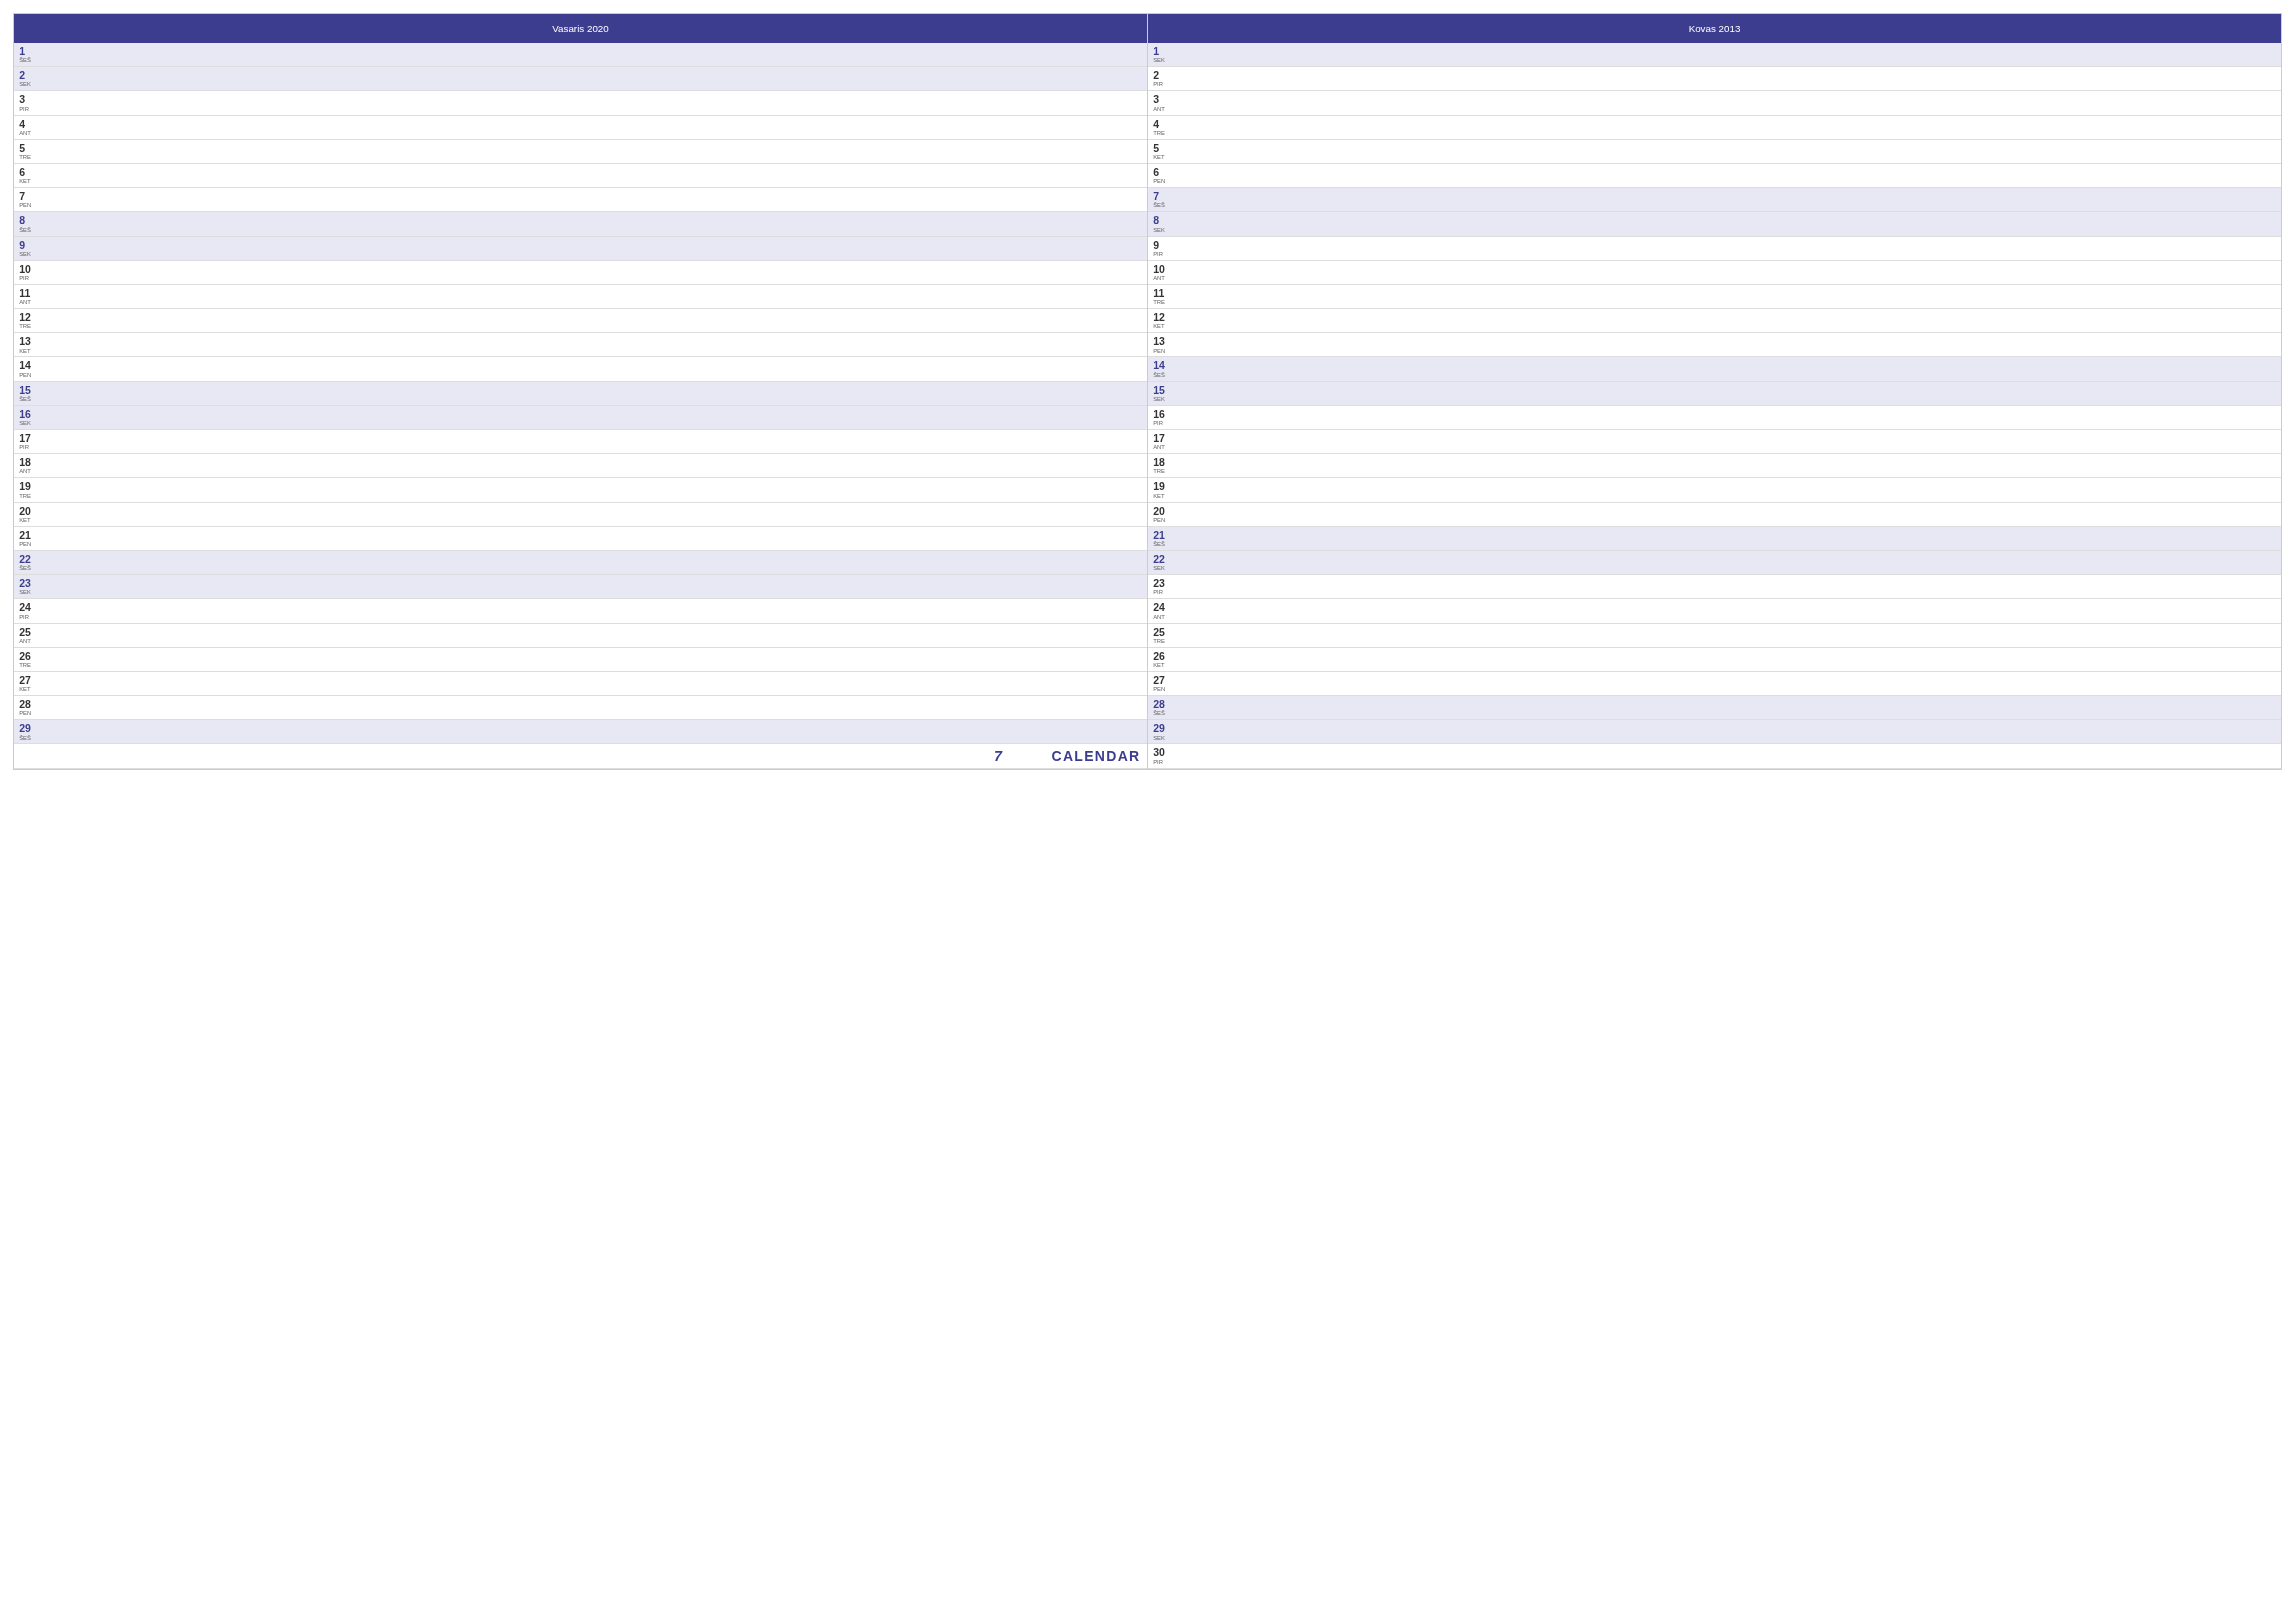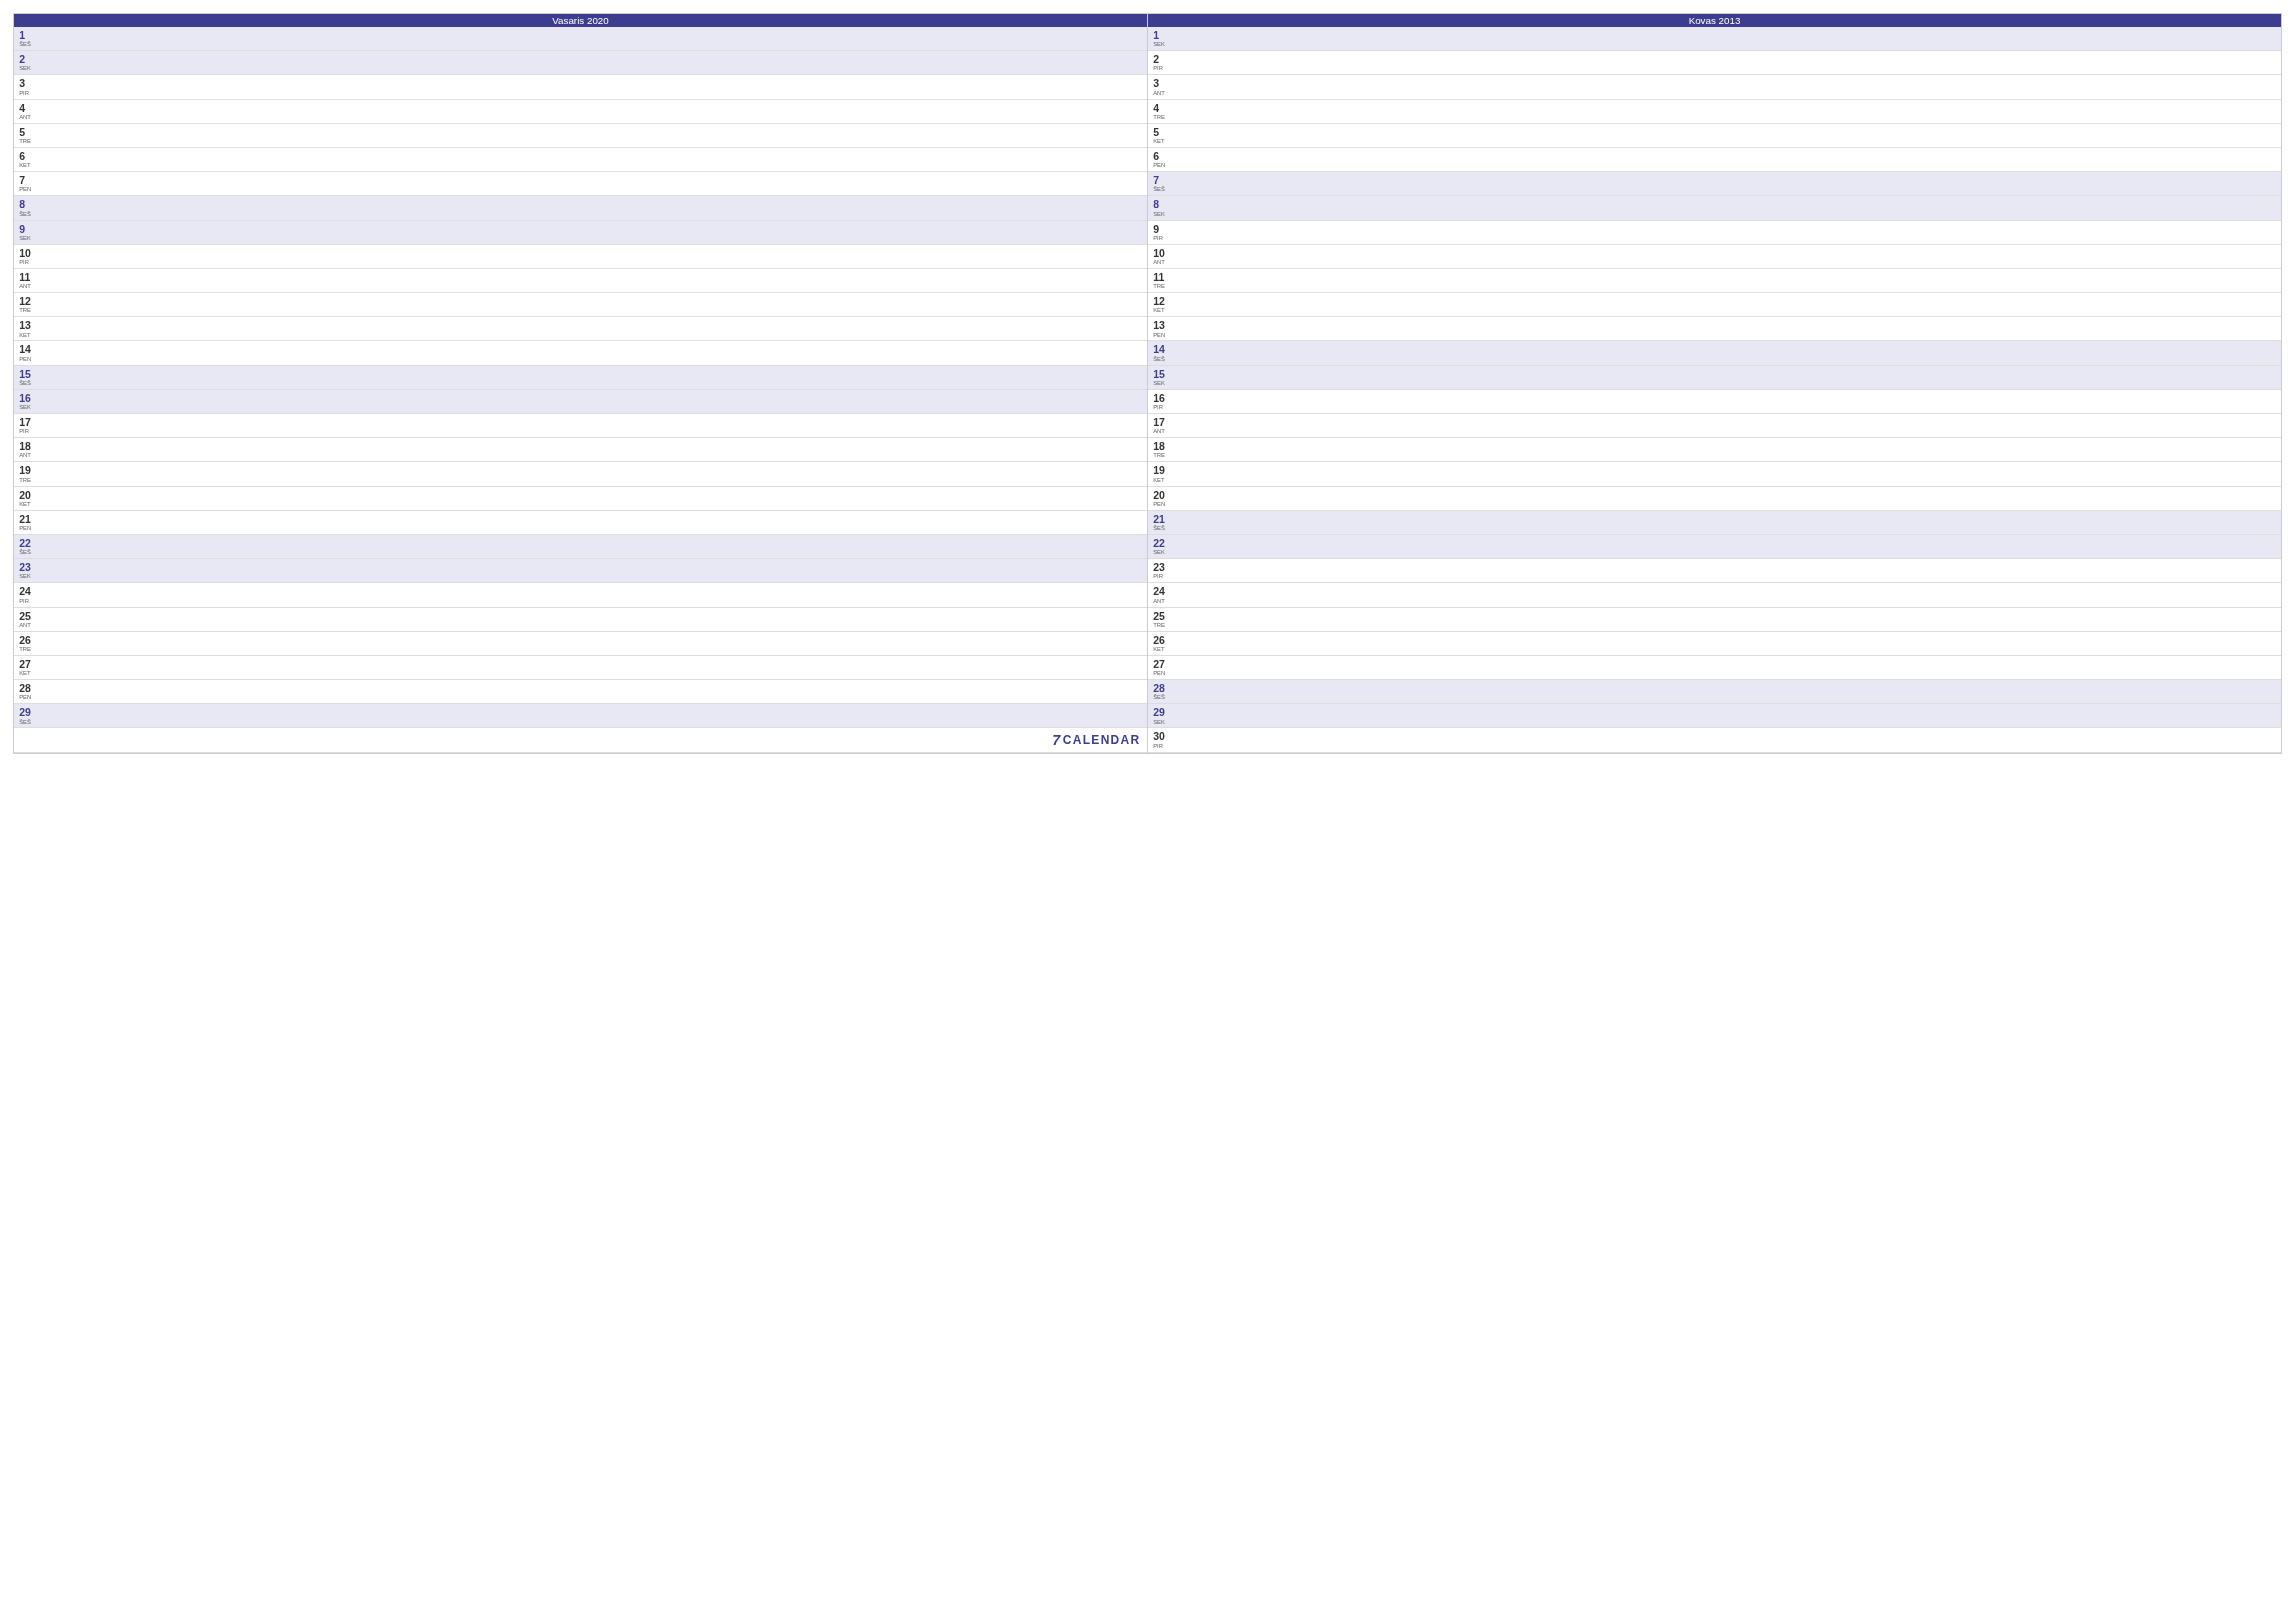--- a/index.html
+++ b/index.html
@@ -17,21 +17,21 @@
       flex: 1;
       border-right: 0.7px solid #ccc;
     }
     .month-column:last-child {
       border-right: none;
     }
     .month-header {
       background: #3d3d8f;
       color: #fff;
       text-align: center;
-      padding: 1px;
+      padding: 9px;
       font-size: 9.8px;
       font-weight: normal;
     }
     .day-row {
       display: flex;
       align-items: flex-start;
       padding: 2px 5.2px;
       border-bottom: 0.7px solid #ddd;
       min-height: 23.6px;
     }
@@ -71,24 +71,25 @@
       align-items: center;
       gap: 2.6px;
     }
     .brand-number {
       font-size: 14.4px;
       font-weight: bold;
       color: #3d3d8f;
       font-style: italic;
     }
     .brand-text {
-      font-size: 12px;
+      font-size: 14px;
       font-weight: bold;
       color: #3d3d8f;
       letter-spacing: 1.3px;
+      margin-left: 47px;
     }
   </style>
 </head>
 <body>
 
 <div class="calendar-container">
 <div class="month-column">
       <div class="month-header">Vasaris 2020</div>
       <div class="day-row weekend">
         <div class="day-info">

